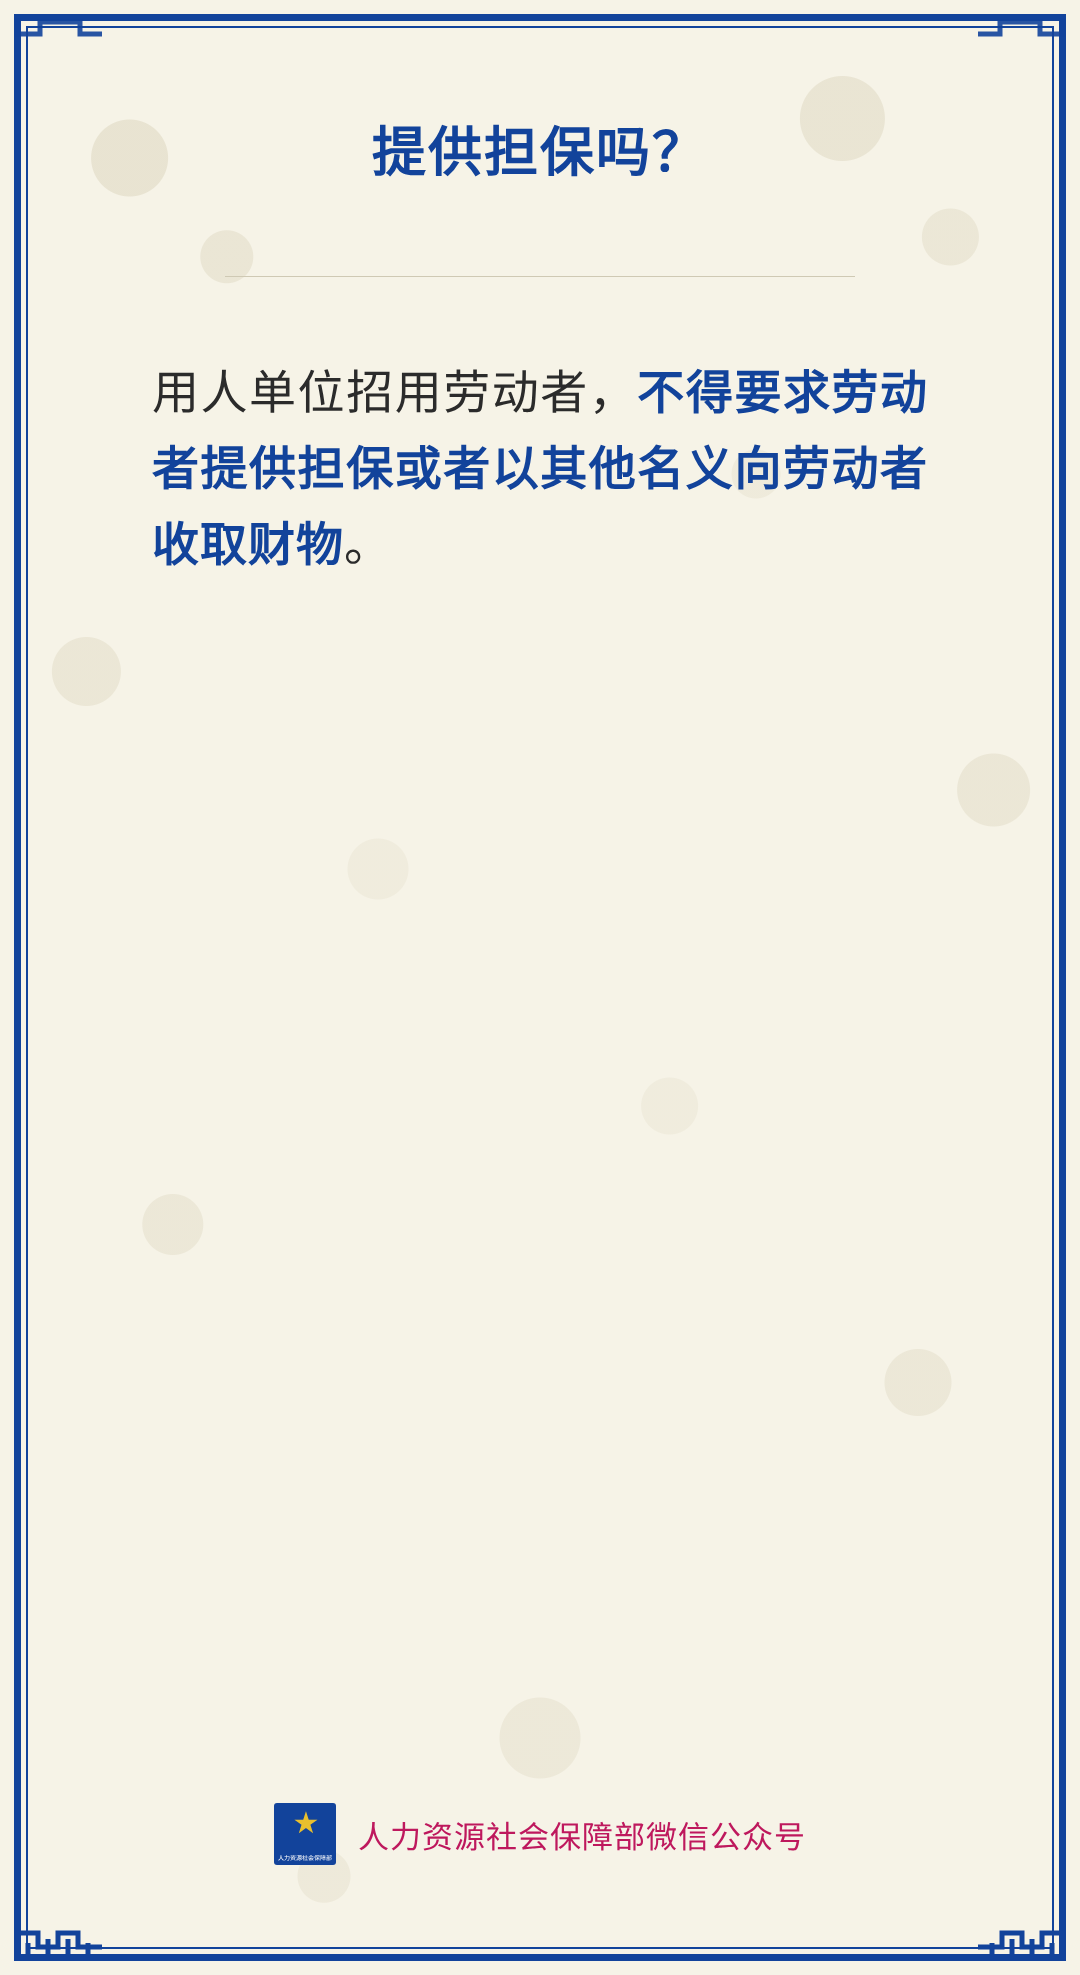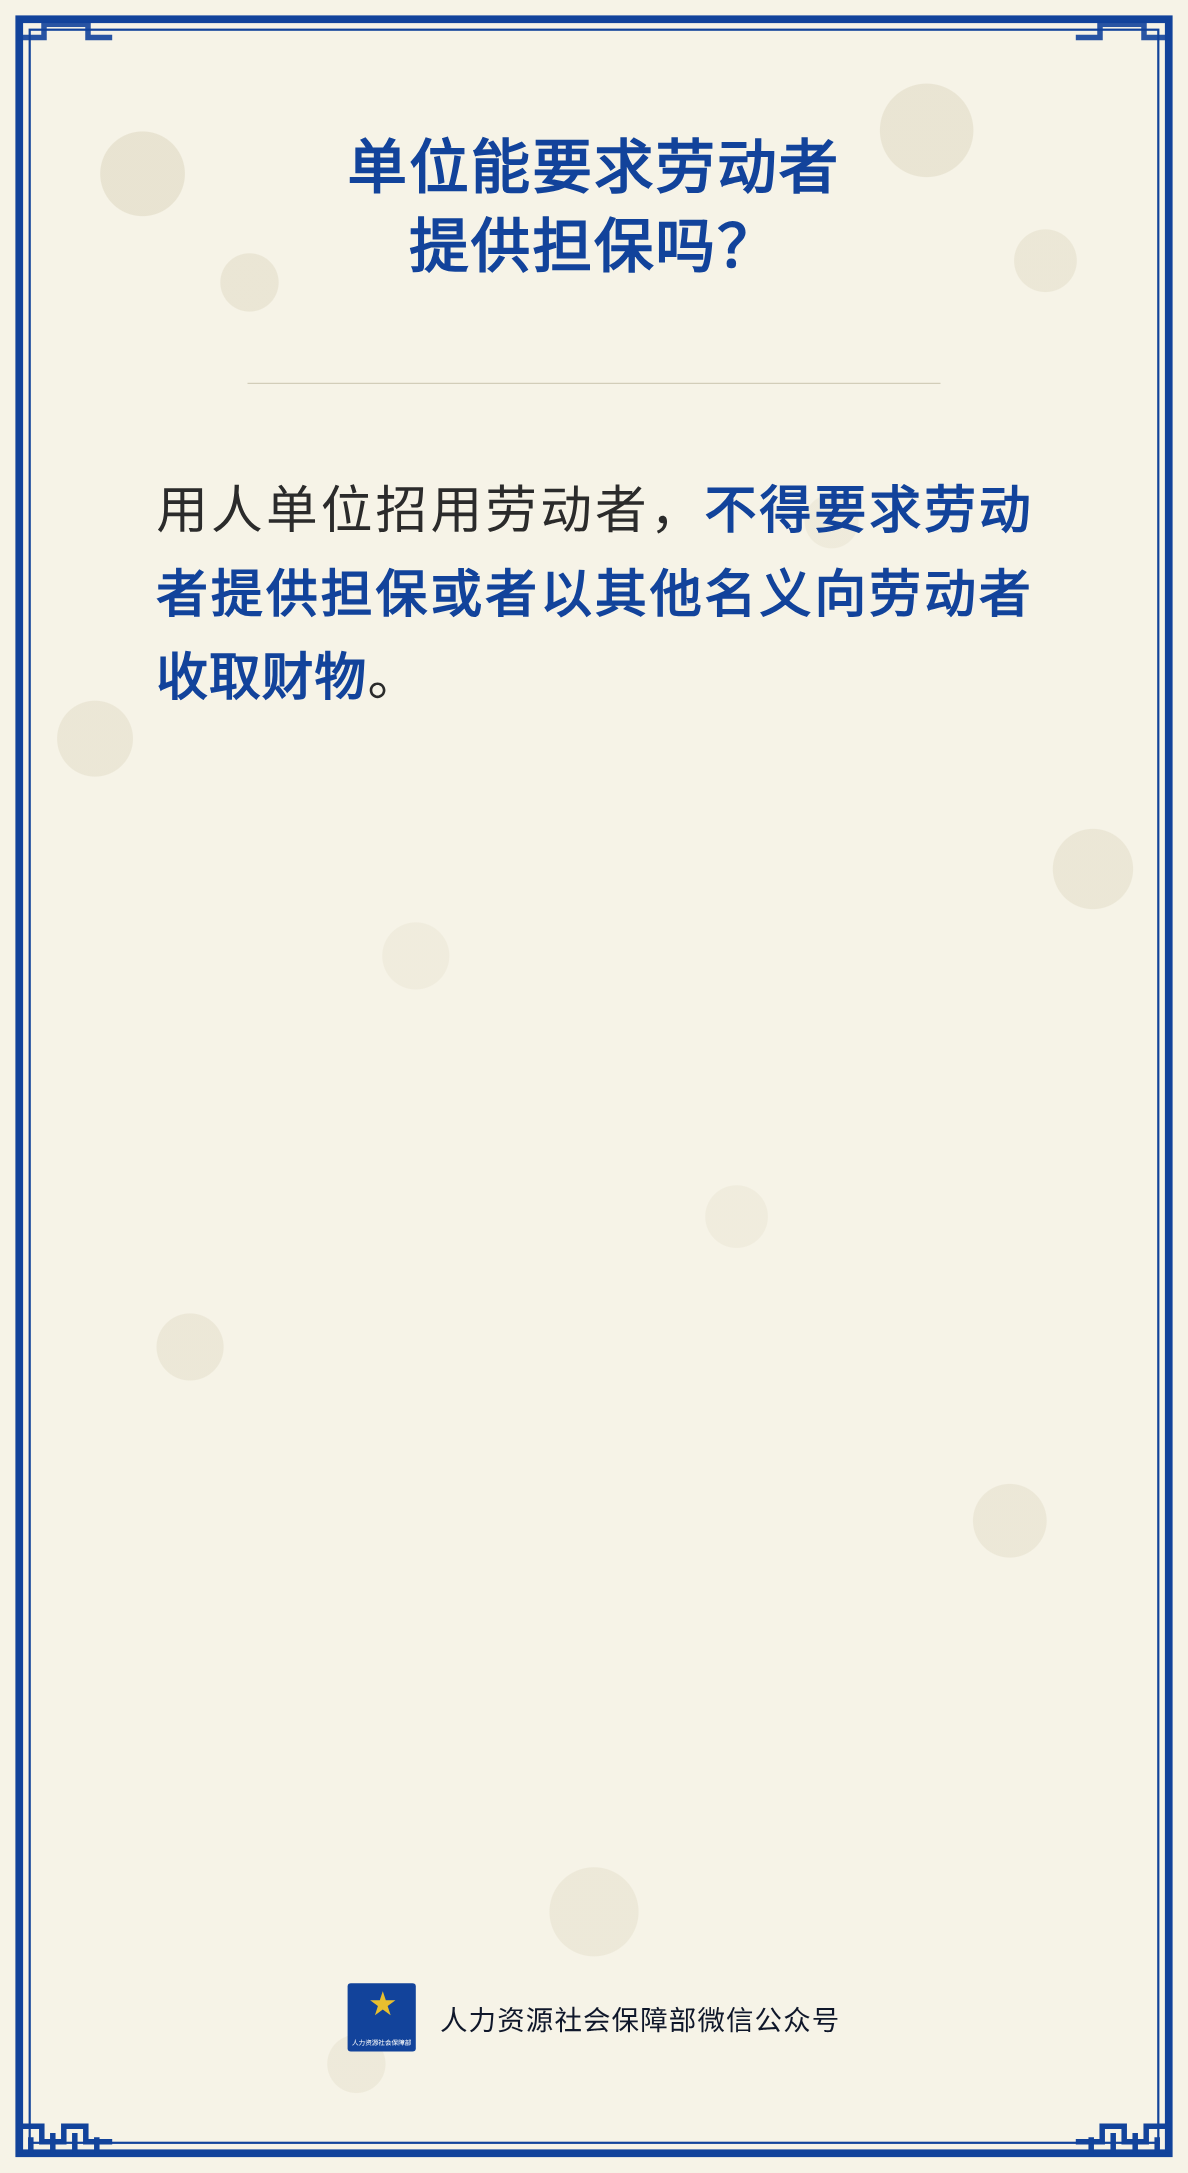--- a/index.html
+++ b/index.html
@@ -111,21 +111,21 @@
     margin-top: 78px;
     padding: 0 48px;
     color: #2b2b2b;
     font-size: 47px;
     line-height: 1.62;
     letter-spacing: 1px;
     text-align: justify;
     text-justify: inter-character;
     font-family: "DejaVu Sans", "Liberation Sans", sans-serif;
   }
-  .para { margin: 4px; }
+  .para { margin: 14px; }
   .para + .para { margin-top: 4px; }
   .hl {
     color: #12439b;
     font-weight: bold;
   }
 
   
   .footer {
     position: absolute;
     left: 0;
@@ -159,22 +159,22 @@
     bottom: 4px;
     left: 0;
     right: 0;
     text-align: center;
     color: #ffffff;
     font-size: 6px;
     line-height: 1.05;
     letter-spacing: 0px;
   }
   .footer-label {
-    color: #0f172a;
-    font-size: 25px;
+    color: #be185d;
+    font-size: 31px;
     letter-spacing: 1px;
     font-family: "DejaVu Sans", "Liberation Sans", sans-serif;
   }
 </style>
 </head>
 <body>
 
 <div class="poster">
 
   <div class="bg-pattern"></div>
@@ -215,21 +215,20 @@
     <svg width="92" height="58" viewBox="0 0 92 58">
       <g fill="none" stroke="#12439b" stroke-width="5" opacity="0.9">
         <path d="M4 54 L4 38 L26 38 L26 50 L66 50 L66 38 L88 38"></path>
       </g>
     </svg>
   </div>
 
   <div class="content">
 
     <h1 class="title">
-      <span class="title-line">单位能要求劳动者</span>
       <span class="title-line">提供担保吗？</span>
     </h1>
 
     <div class="divider"></div>
 
     <div class="body-text">
       <p class="para"><span>用人单位招用劳动者，</span><span class="hl">不得要求劳动者提供担保或者以其他名义向劳动者收取财物</span><span>。</span></p>
     </div>
 
   </div>

